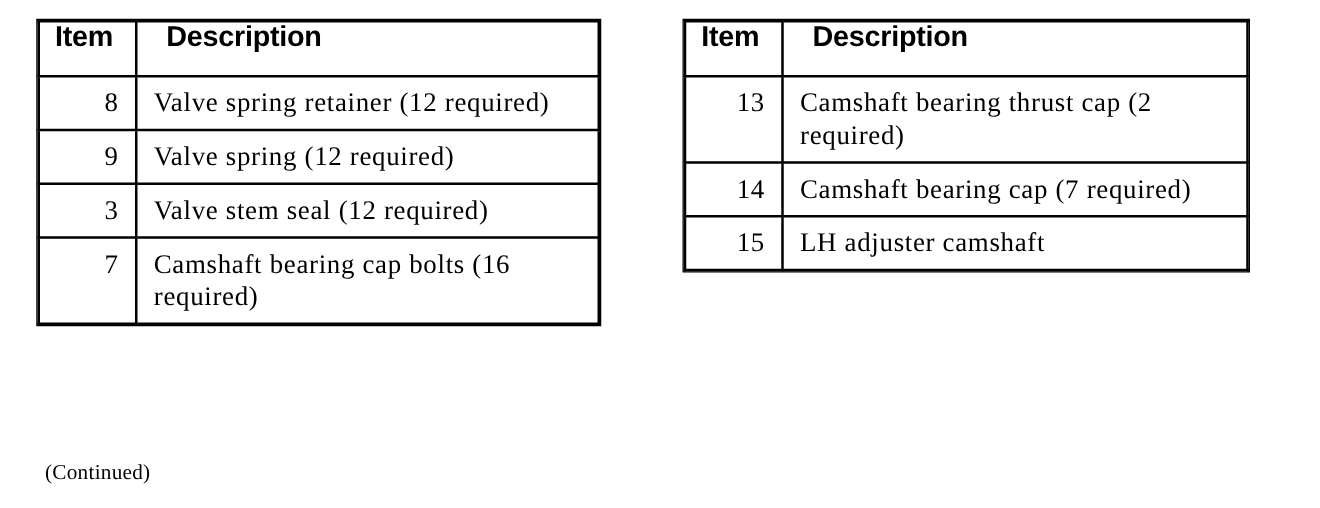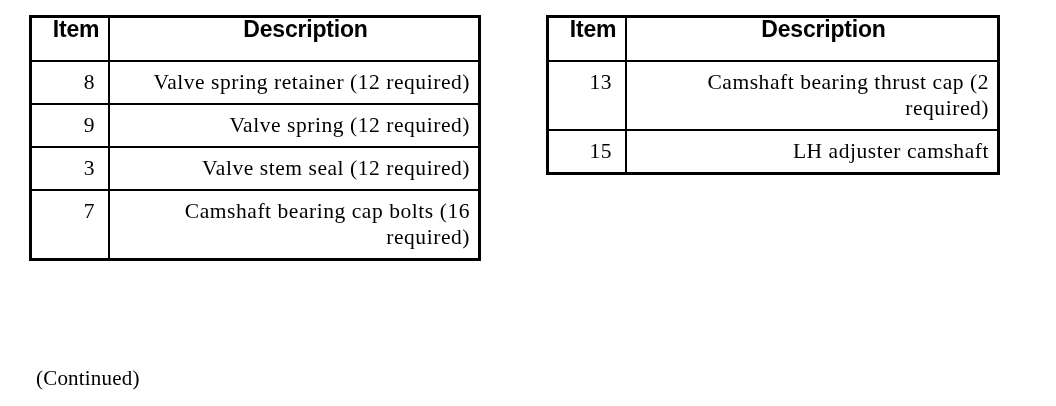--- a/index.html
+++ b/index.html
@@ -42,47 +42,47 @@
   .col-item { width: 78px; }
 
   thead th {
     font-family: "Liberation Sans", "DejaVu Sans", sans-serif;
     font-weight: bold;
     font-size: 23px;
     line-height: 1;
     letter-spacing: -0.2px;
     height: 42px;
     padding: 5px 10px 6px 10px;
-    text-align: center;
+    text-align: left;
     white-space: nowrap;
   }
   thead th.col-item { padding-left: 12px; }
   thead th.col-desc { padding-left: 23px; }
 
   tbody td {
     font-size: 21.5px;
     line-height: 26px;
     letter-spacing: 0.55px;
   }
   td.cell-item {
     text-align: right;
     padding: 7px 13px 8px 6px;
     white-space: nowrap;
   }
   td.cell-desc {
-    text-align: right;
+    text-align: left;
     padding: 7px 8px 8px 13px;
   }
 
   #continued-note {
     position: absolute;
     left: 36px;
     top: 368px;
     font-family: "Liberation Serif", "DejaVu Serif", serif;
-    font-size: 21px;
+    font-size: 17px;
     line-height: 20px;
     letter-spacing: 0.2px;
     white-space: nowrap;
   }
 </style>
 </head>
 <body>
 
 <table class="parts-table" id="table-left">
   <colgroup>
@@ -125,19 +125,23 @@
       <th class="col-item">Item</th>
       <th class="col-desc">Description</th>
     </tr>
   </thead>
   <tbody>
     <tr>
       <td class="cell-item">13</td>
       <td class="cell-desc">Camshaft bearing thrust cap (2 required)</td>
     </tr>
     <tr>
+      <td class="cell-item">14</td>
+      <td class="cell-desc">Camshaft bearing cap (7 required)</td>
+    </tr>
+    <tr>
       <td class="cell-item">15</td>
       <td class="cell-desc">LH adjuster camshaft</td>
     </tr>
   </tbody>
 </table>
 
 <div id="continued-note">(Continued)</div>
 
 </body></html>

